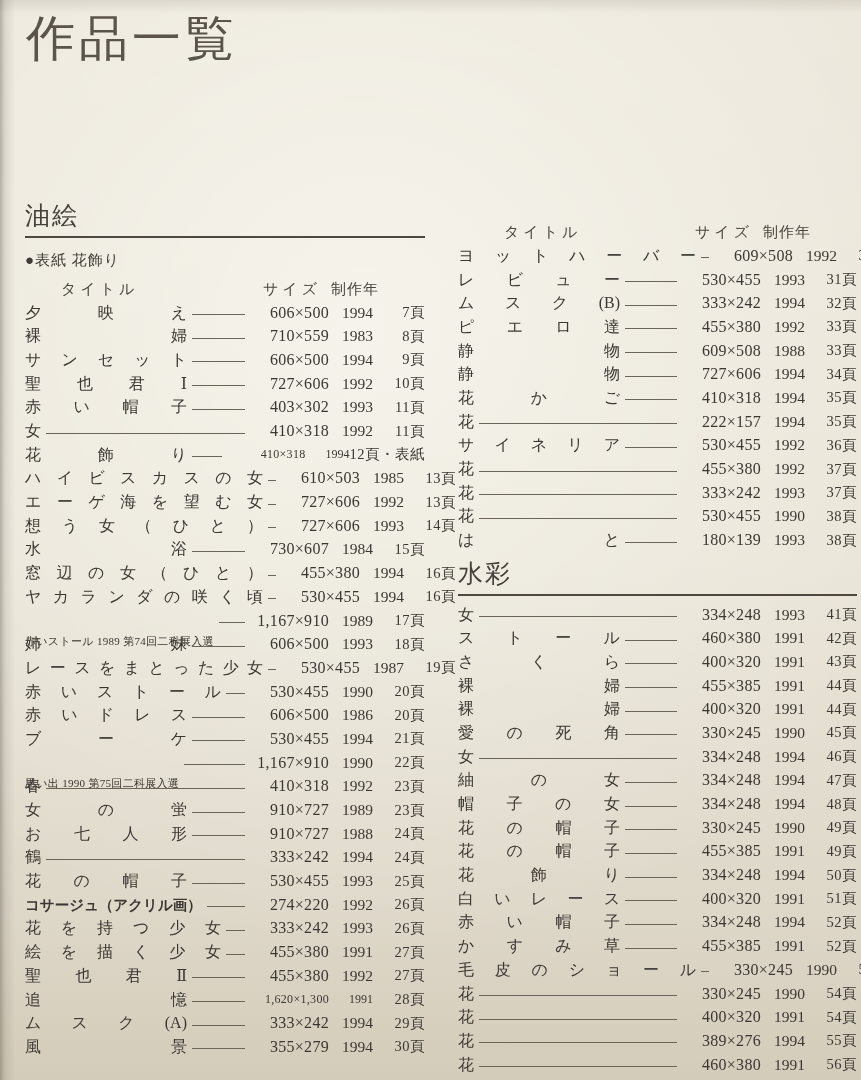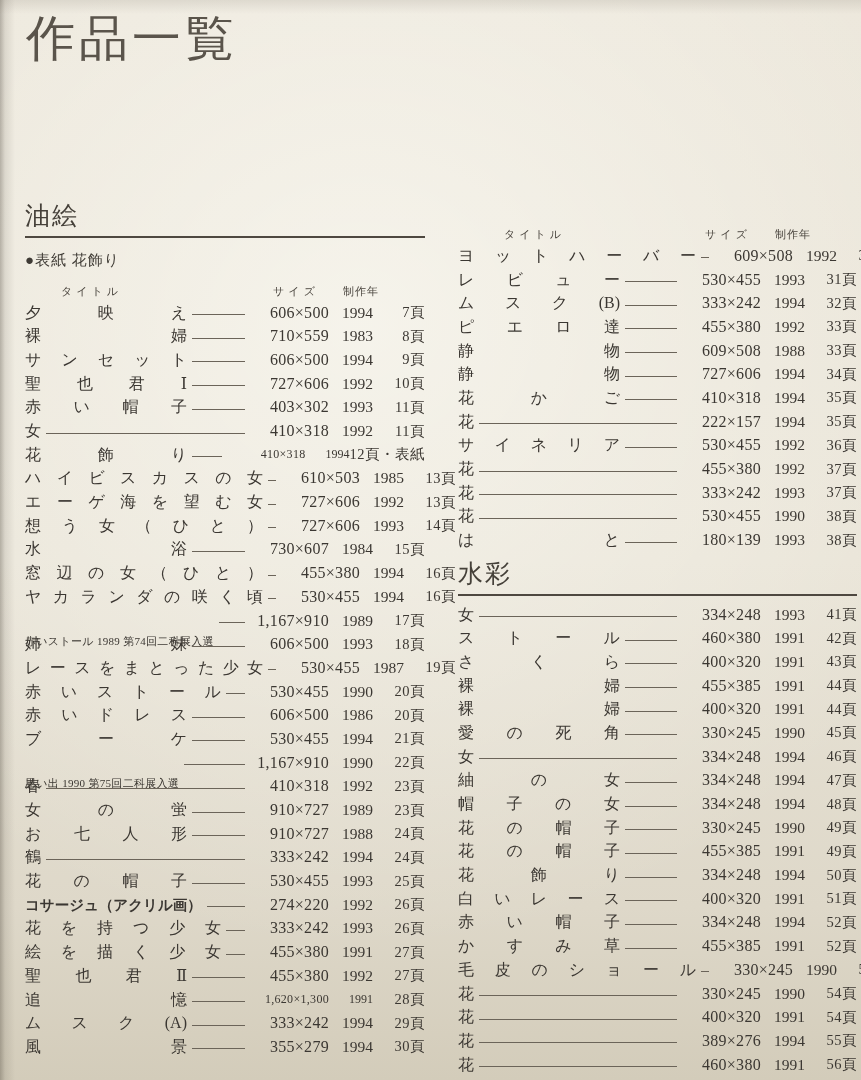--- a/index.html
+++ b/index.html
@@ -24,21 +24,21 @@
   .col{position:absolute;}
   .col-left{left:25px;top:202px;width:400px;}
   .col-right{left:458px;top:224px;width:399px;}
   .sec-head{
     margin:0;font-size:25px;font-weight:500;letter-spacing:2px;color:#454039;line-height:1.15;
   }
   .sec-rule{height:0;border-bottom:2px solid #4e4840;margin-top:5px;}
   .cover-note{margin-top:13px;font-size:15px;color:#3e3a34;letter-spacing:1px;}
   .colhead{
     display:flex;align-items:flex-end;margin-top:11px;height:18px;
-    font-size:11px;color:#4a453e;letter-spacing:4px;white-space:nowrap;
+    font-size:15px;color:#4a453e;letter-spacing:4px;white-space:nowrap;
   }
   .col-right .colhead{margin-top:0;}
   .ch-t{width:162px;padding-left:36px;box-sizing:border-box;flex-shrink:0;}
   .col-right .ch-t{padding-left:46px;}
   .ch-sp{flex:1 1 auto;}
   .ch-s{min-width:78px;text-align:center;flex-shrink:0;}
   .ch-y{min-width:44px;text-align:right;letter-spacing:1px;flex-shrink:0;}
   .ch-p{min-width:46px;flex-shrink:0;}
   .rows{margin-top:2px;}
   .row{display:flex;align-items:center;height:23.7px;}

